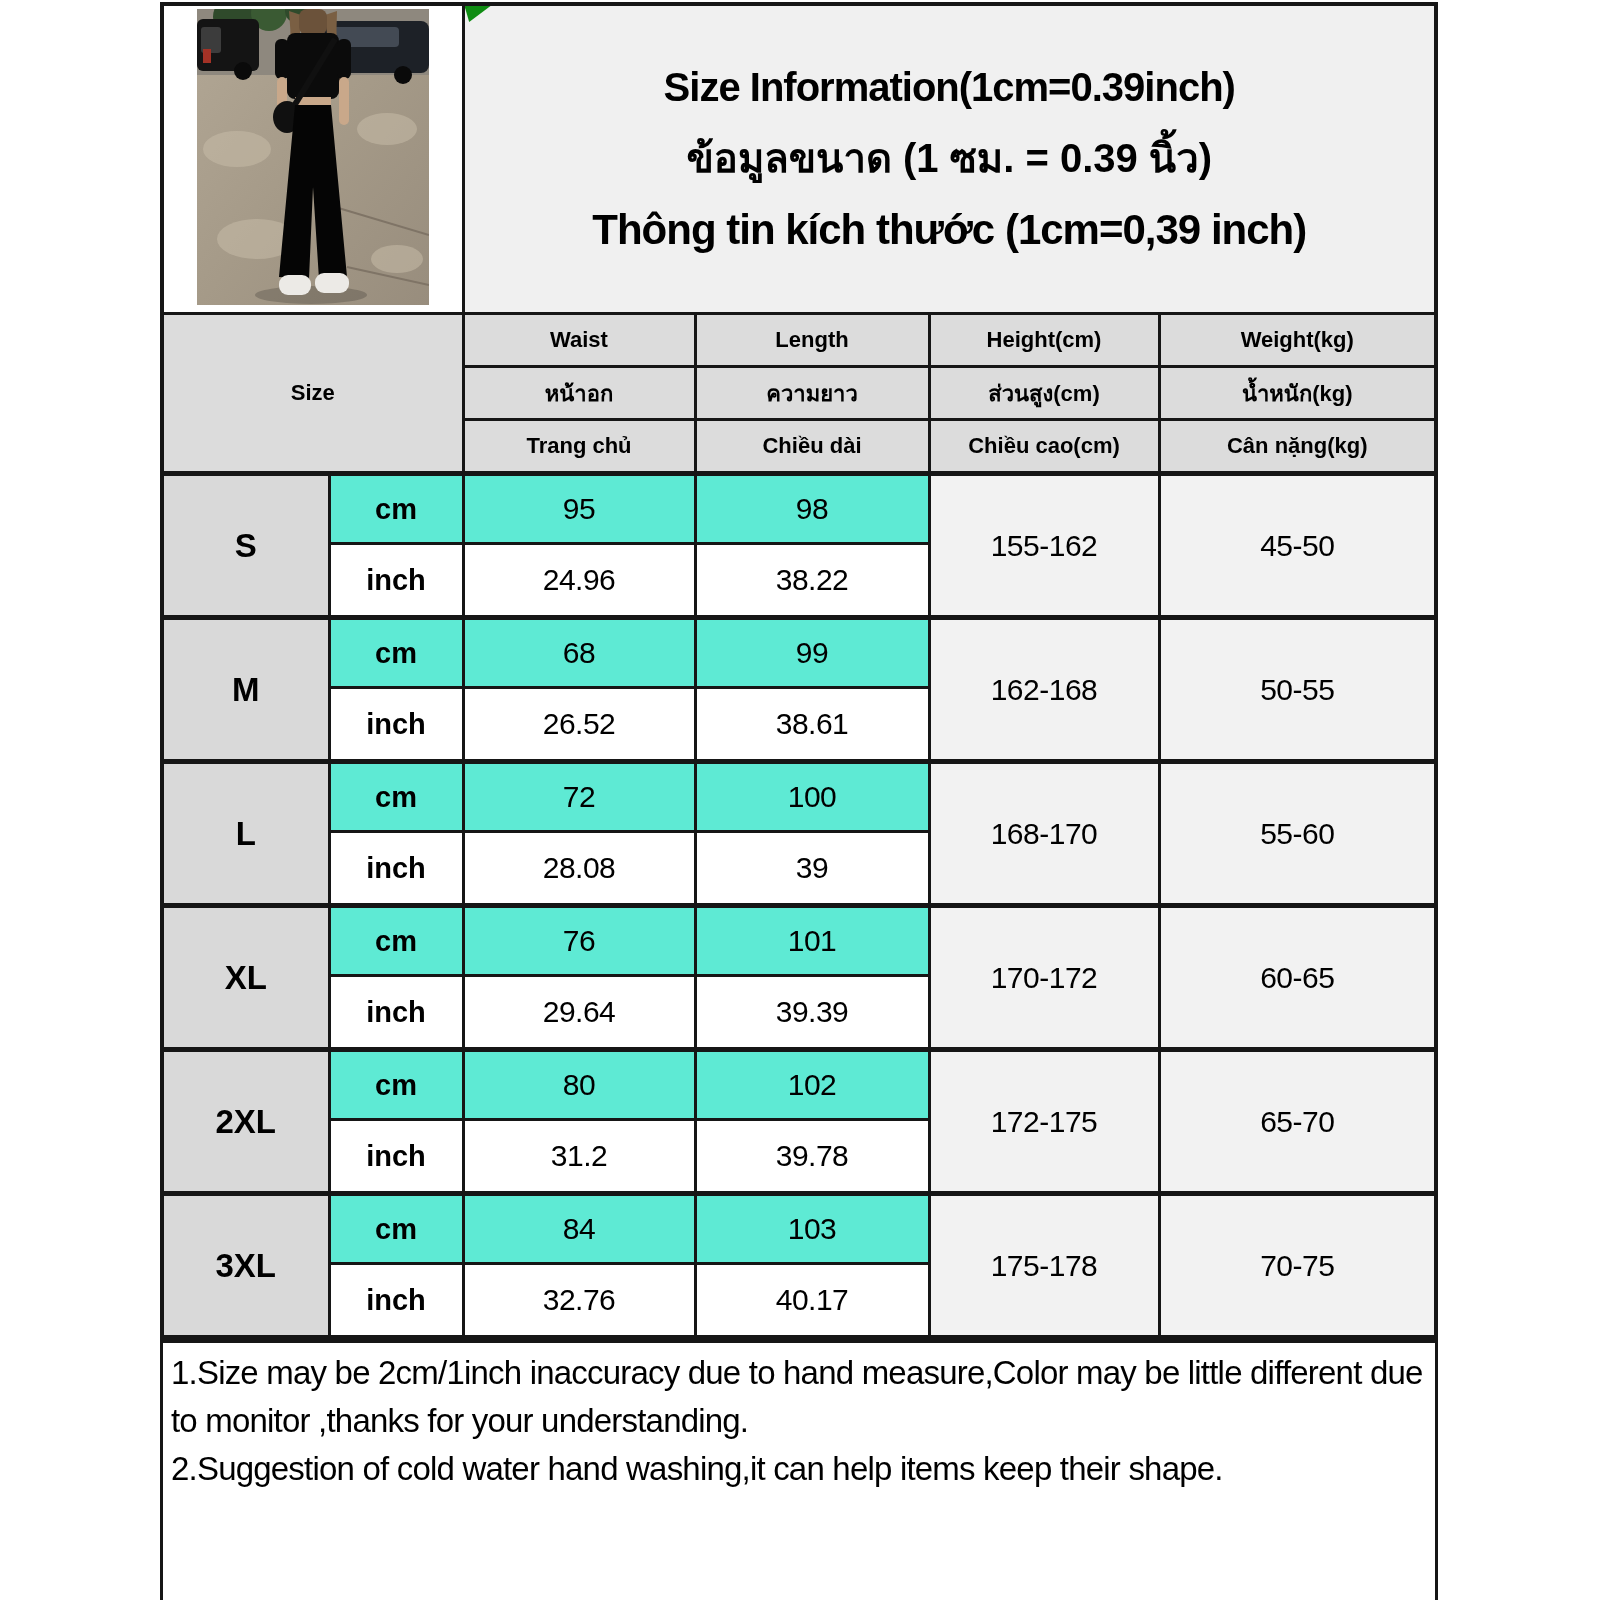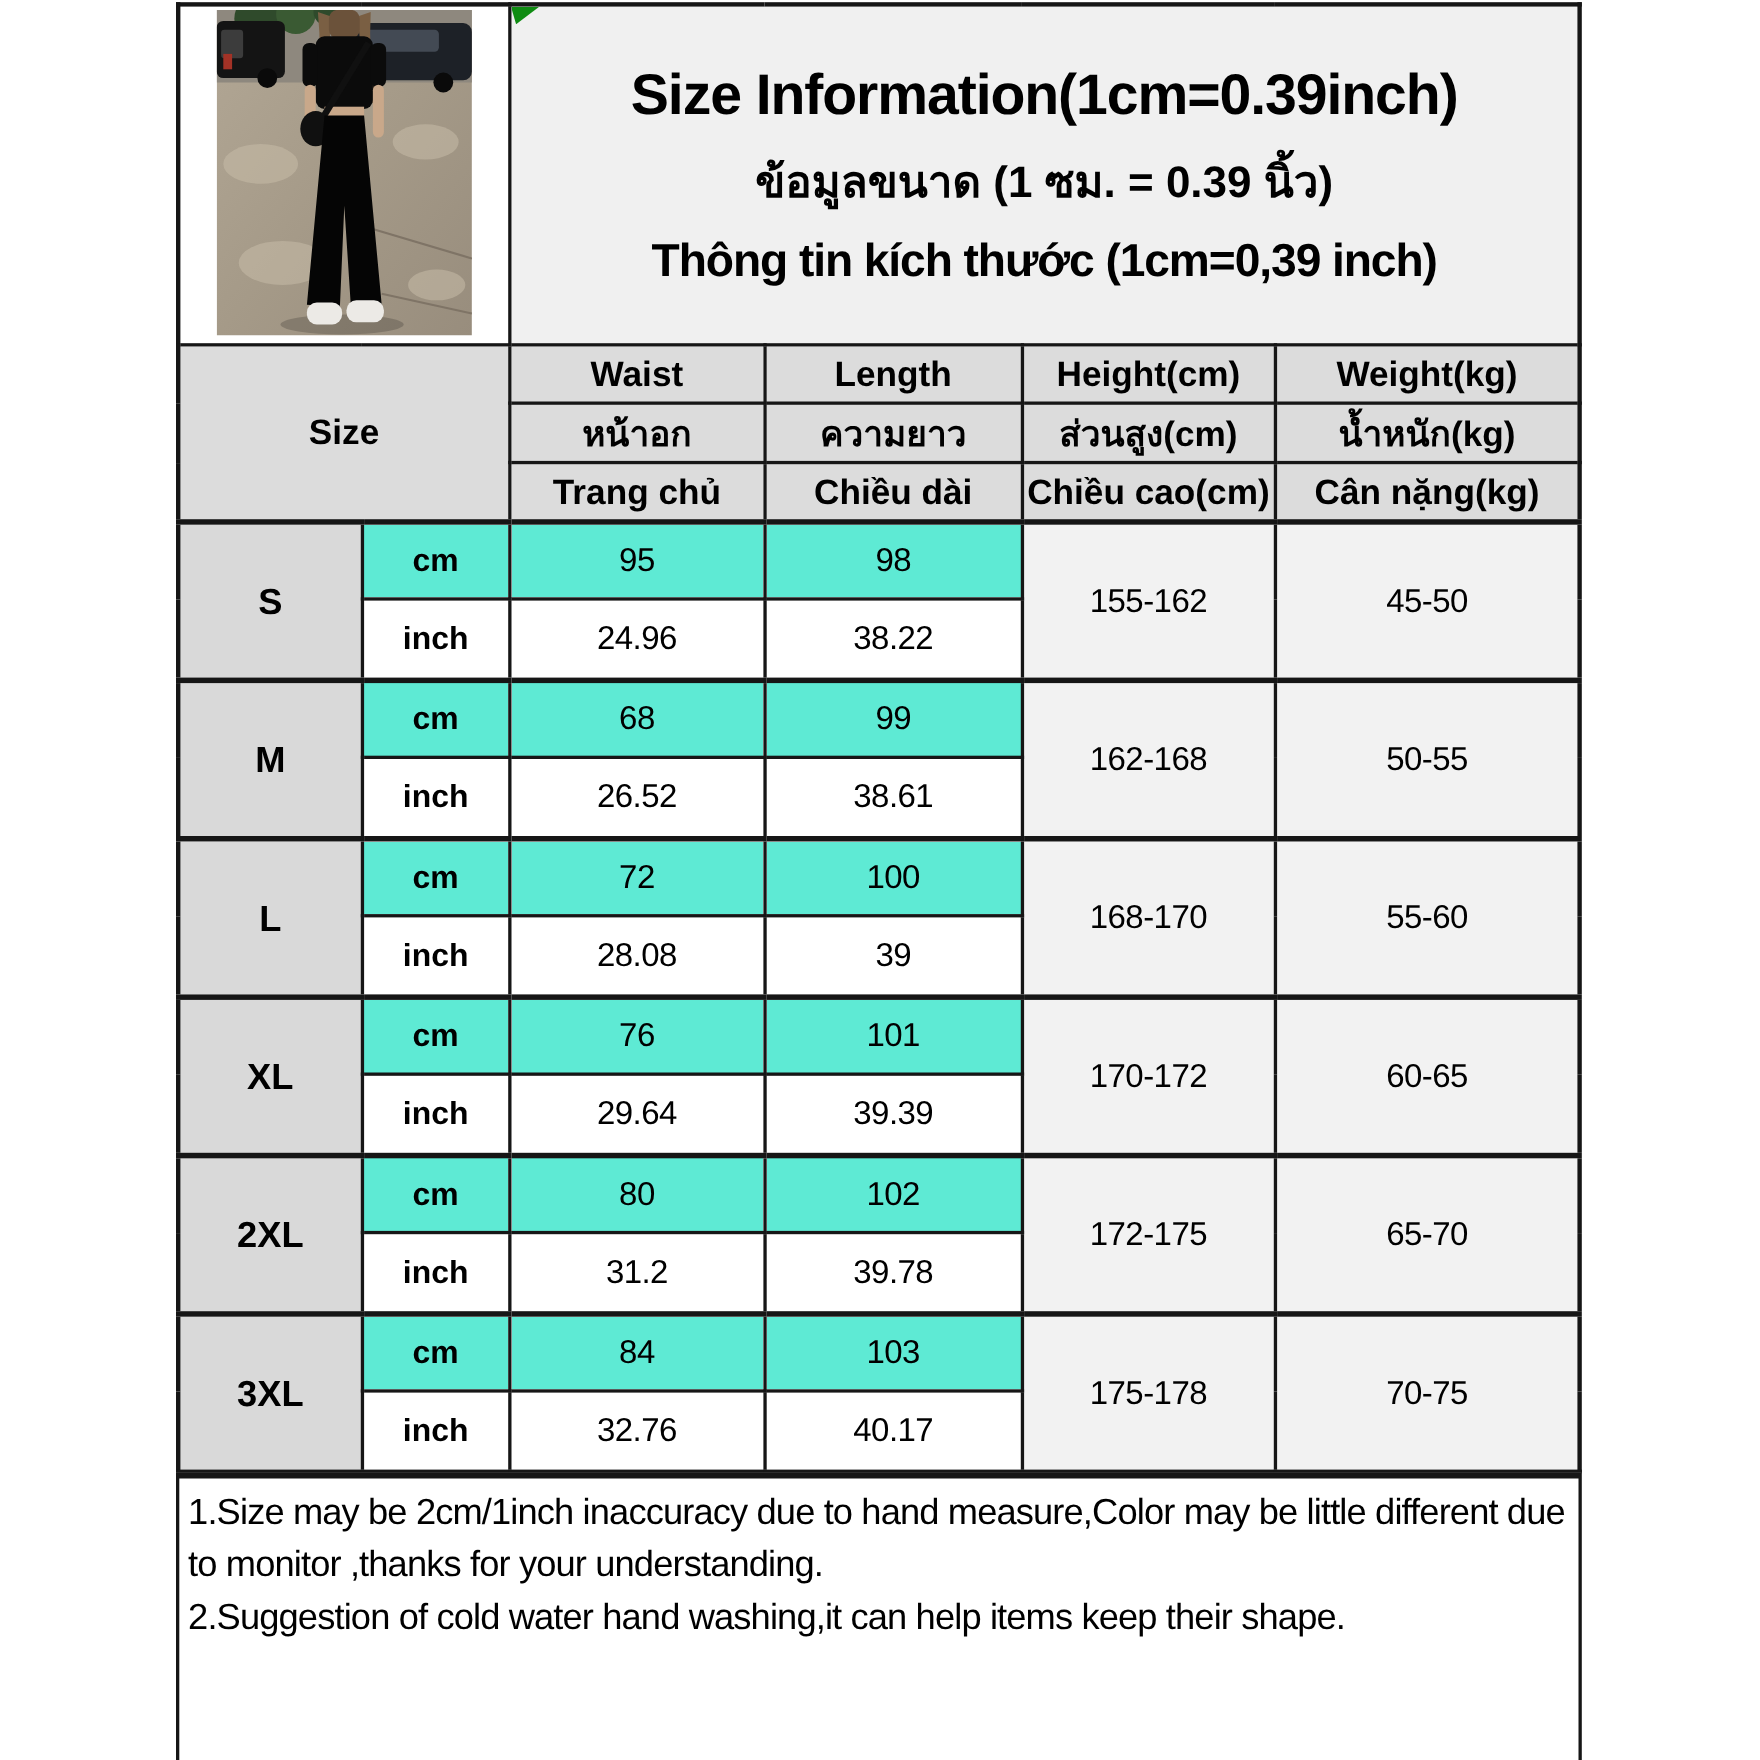--- a/index.html
+++ b/index.html
@@ -8,27 +8,27 @@
   .content{position:absolute;left:160px;top:2px;width:1278px;}
 
   table.grid{width:100%;table-layout:fixed;border-collapse:collapse;border:4px solid #161616;}
   table.grid td{border:3px solid #161616;text-align:center;vertical-align:middle;padding:0;overflow:hidden;}
 
   
   .photo-cell{background:#ffffff;height:306px;}
   .title-cell{background:#f0f0f0;position:relative;}
   .corner-triangle{position:absolute;top:0;left:0;width:26px;height:16px;background:#0f8c12;
                    clip-path:polygon(0 0,100% 0,18% 100%);}
-  .t-en{font-size:52px;font-weight:bold;letter-spacing:-1px;}
+  .t-en{font-size:40px;font-weight:bold;letter-spacing:-1px;}
   .t-th{font-size:40px;font-weight:bold;margin-top:16px;}
   .t-vi{font-size:42px;font-weight:bold;margin-top:16px;letter-spacing:-1px;}
 
   
   .size-cell{background:#d9d9d9;font-size:58px;font-weight:bold;}
-  tr.hdr td{background:#dcdcdc;font-weight:bold;font-size:32px;height:50px;}
+  tr.hdr td{background:#dcdcdc;font-weight:bold;font-size:22px;height:50px;}
 
   
   .size-label{background:#d9d9d9;font-weight:bold;font-size:33px;}
   .unit{font-weight:bold;font-size:29px;}
   .val{font-size:30px;letter-spacing:-0.5px;}
   .range{background:#f2f2f2;font-size:30px;letter-spacing:-0.5px;}
   .cm-row{background:#5eead4;height:66px;}
   .inch-row{background:#ffffff;height:70px;}
   tr.block-start td{border-top-width:5px;}
 

